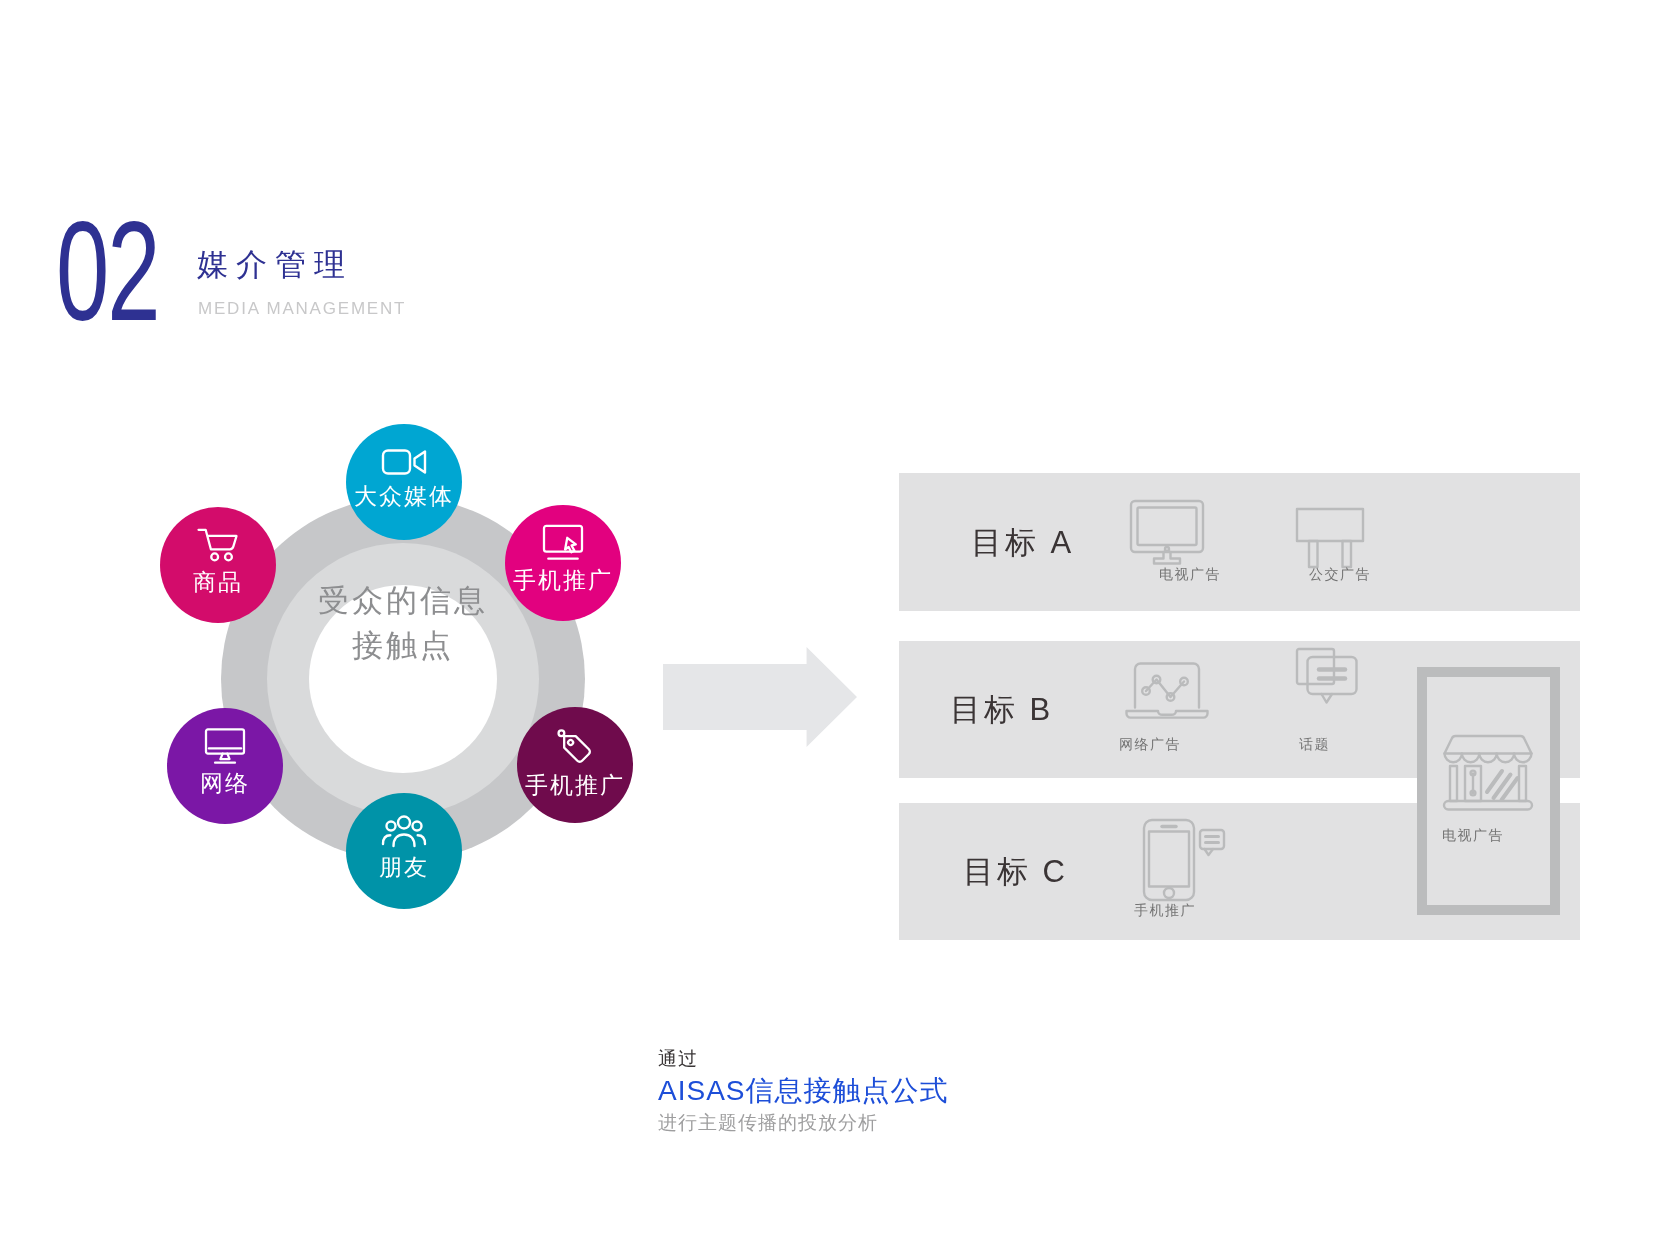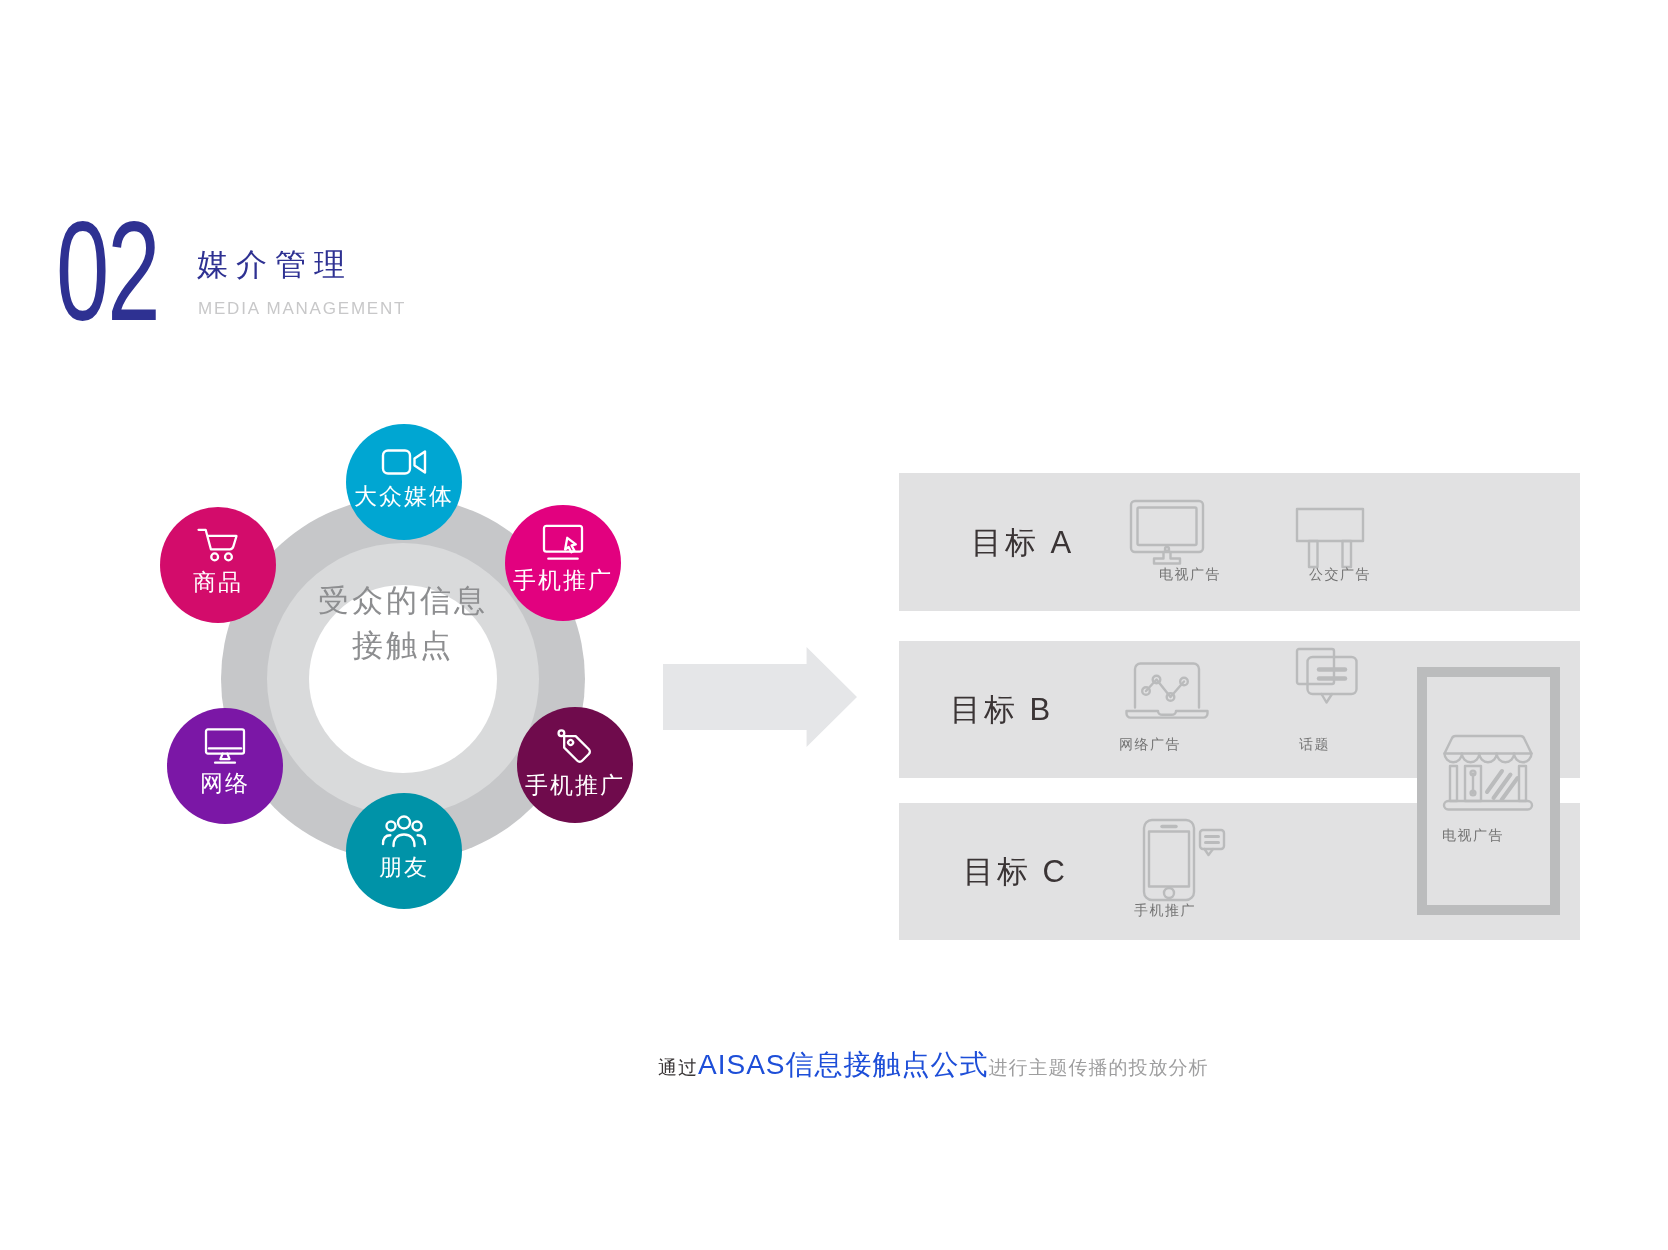--- a/index.html
+++ b/index.html
@@ -37,21 +37,21 @@
   .band{left:899px;width:681px;background:#e1e1e2;}
   .goal{left:950px;font-size:31px;line-height:1;color:#3a3435;letter-spacing:3px;}
   .rowicon svg{display:block;fill:none;stroke:#babbbc;stroke-width:2.4;stroke-linecap:round;stroke-linejoin:round;}
   .rowlabel{font-size:14px;line-height:1;color:#737373;letter-spacing:1.5px;}
 
   
   .store-box{left:1417px;top:667px;width:143px;height:248px;background:#e1e1e2;
              border:10px solid #bbbcbd;box-sizing:border-box;}
 
   
-  .caption{left:658px;top:1046px;display:flex;align-items:baseline;}
+  .caption{left:658px;top:1046px;display:flex;align-items:baseline;flex-direction:column;}
   .cap-small{font-size:19px;color:#3a3637;letter-spacing:1px;}
   .cap-big{font-size:28px;color:#1d4ed8;letter-spacing:1px;}
   .cap-tail{font-size:19px;color:#9e9e9f;letter-spacing:1px;}
 </style>
 </head>
 <body>
 
 <div class="stage">
 
   <div class="abs sec-num">02</div>

